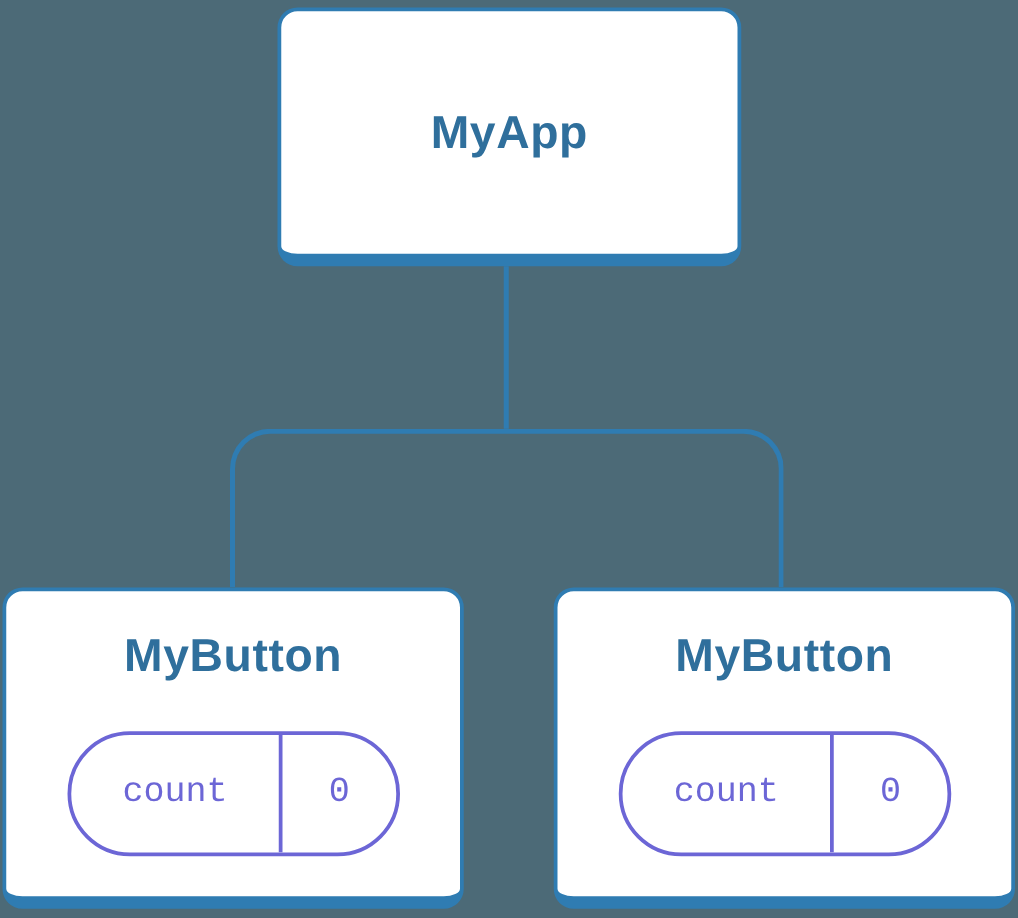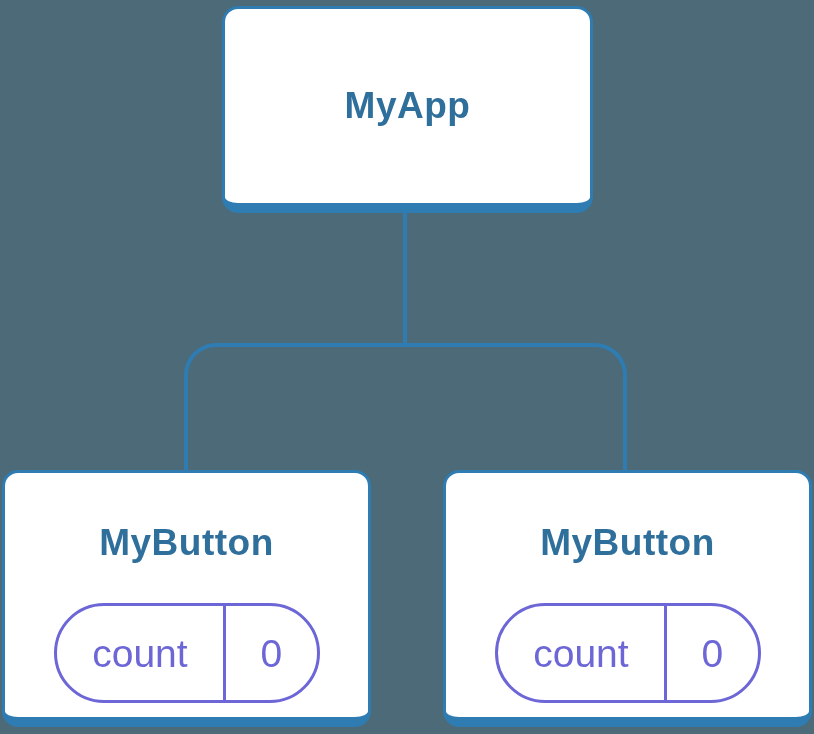--- a/index.html
+++ b/index.html
@@ -44,21 +44,21 @@
 
   .node-root {
     left: 222px; top: 6px;
     width: 371px; height: 207px;
   }
 
   .node-child {
     top: 470px;
     width: 369px; height: 257px;
     justify-content: flex-start;
-    padding-top: 46px;
+    padding-top: 28px;
   }
   .node-child-left  { left: 2px; }
   .node-child-right { left: 443px; }
 
   
   .connector-stem {
     position: absolute;
     left: 403px; top: 213px;
     width: 4px; height: 130px;
     background: var(--line-blue);
@@ -94,24 +94,25 @@
     background: var(--pill-purple);
   }
   .pill-value-cell {
     flex: 1;
     display: flex;
     align-items: center;
     justify-content: center;
   }
   .pill-text {
     color: var(--pill-purple);
-    font-size: 39px;
+    font-size: 28px;
     font-weight: 400;
     line-height: 1;
     white-space: nowrap;
+    font-family: Liberation Mono, monospace;
   }
 </style>
 </head>
 <body>
 
 <div class="canvas">
 
   <div class="node node-root">
     <span class="node-label">MyApp</span>
   </div>

